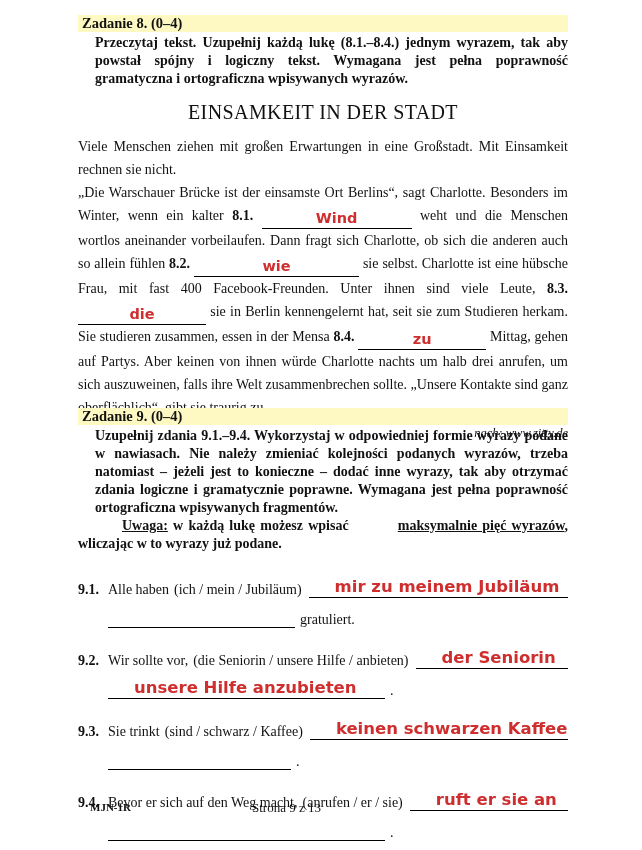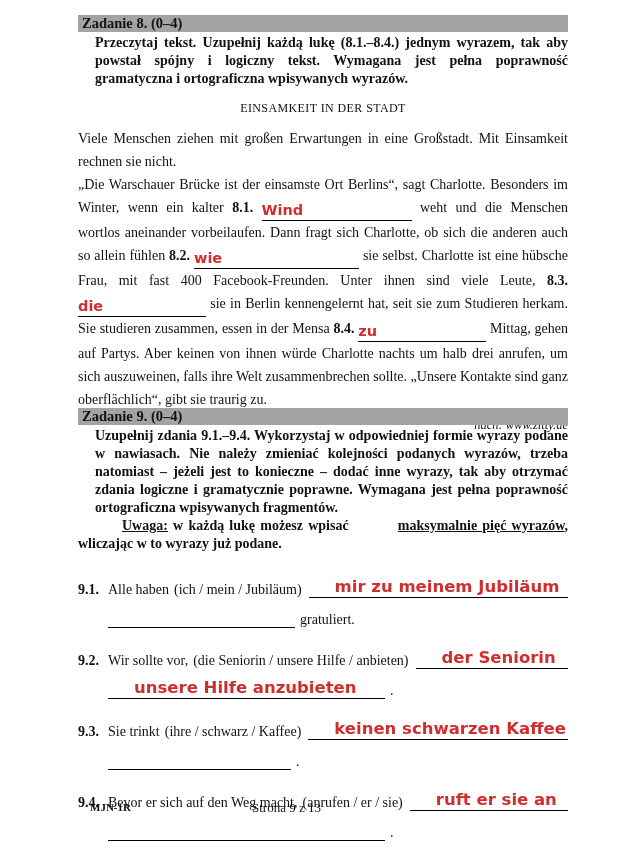--- a/index.html
+++ b/index.html
@@ -1,32 +1,32 @@
 <!DOCTYPE html>
 <html><head>
 <meta charset="utf-8">
 <style>
   html,body{margin:0;padding:0;background:#ffffff;}
   .page{position:relative;width:642px;height:850px;background:#ffffff;overflow:hidden;
         font-family:"Liberation Serif",serif;color:#111;}
   .col{position:absolute;left:78px;width:490px;}
 
-  .task-bar{background:#a3a3a3;font-weight:bold;font-size:14.5px;line-height:17px;height:17px;
+  .task-bar{background:#fef9c3;font-weight:bold;font-size:14.5px;line-height:17px;height:17px;
             padding-left:4px;box-sizing:border-box;}
 
   .instr{font-weight:bold;font-size:14px;line-height:18px;text-align:justify;margin-top:2px;margin-left:17px;}
   .note{font-weight:bold;font-size:14px;line-height:18px;text-align:justify;}
   .u{text-decoration:underline;margin-left:44px;}
 
-  .doc-title{text-align:center;font-size:12px;margin-top:13px;letter-spacing:.4px;}
+  .doc-title{text-align:center;font-size:20px;margin-top:13px;letter-spacing:.4px;}
 
   .body-text{font-size:14px;line-height:23px;text-align:justify;margin-top:11px;}
   .body-text.p2{margin-top:0;}
   .gapnum{font-weight:bold;}
-  .gap{display:inline-block;border-bottom:1px solid #000;text-align:left;
+  .gap{display:inline-block;border-bottom:1px solid #000;text-align:center;
        vertical-align:-3px;line-height:16px;height:18px;}
   .g1{width:150px}.g2{width:165px}.g3{width:128px}.g4{width:128px}
   .ans{font-family:"DejaVu Sans",sans-serif;font-weight:bold;color:#cf2e2e;
        font-size:14.5px;white-space:nowrap;}
 
   .source{font-style:italic;font-size:12.5px;text-align:right;margin-top:7px;}
 
   .items{margin-top:15px;}
   .item{margin-bottom:11px;}
   .line1{display:flex;align-items:flex-end;height:30px;font-size:14px;}
@@ -121,21 +121,21 @@
               <span class="ans">unsere Hilfe anzubieten</span>
             </span>
           <span class="tail">.</span>
         </div>
       </div>
 
       <div class="item">
         <div class="line1">
           <span class="inum">9.3.</span>
           <span class="lead">Sie trinkt</span>
-          <span class="hint">(ihre / schwarz / Kaffee)</span>
+          <span class="hint">(sind / schwarz / Kaffee)</span>
           <span class="blank1">
               <span class="ans">keinen schwarzen Kaffee</span>
             </span>
         </div>
         <div class="line2">
           <span class="blank2 w-c">
               <span class="ans"></span>
             </span>
           <span class="tail">.</span>
         </div>

